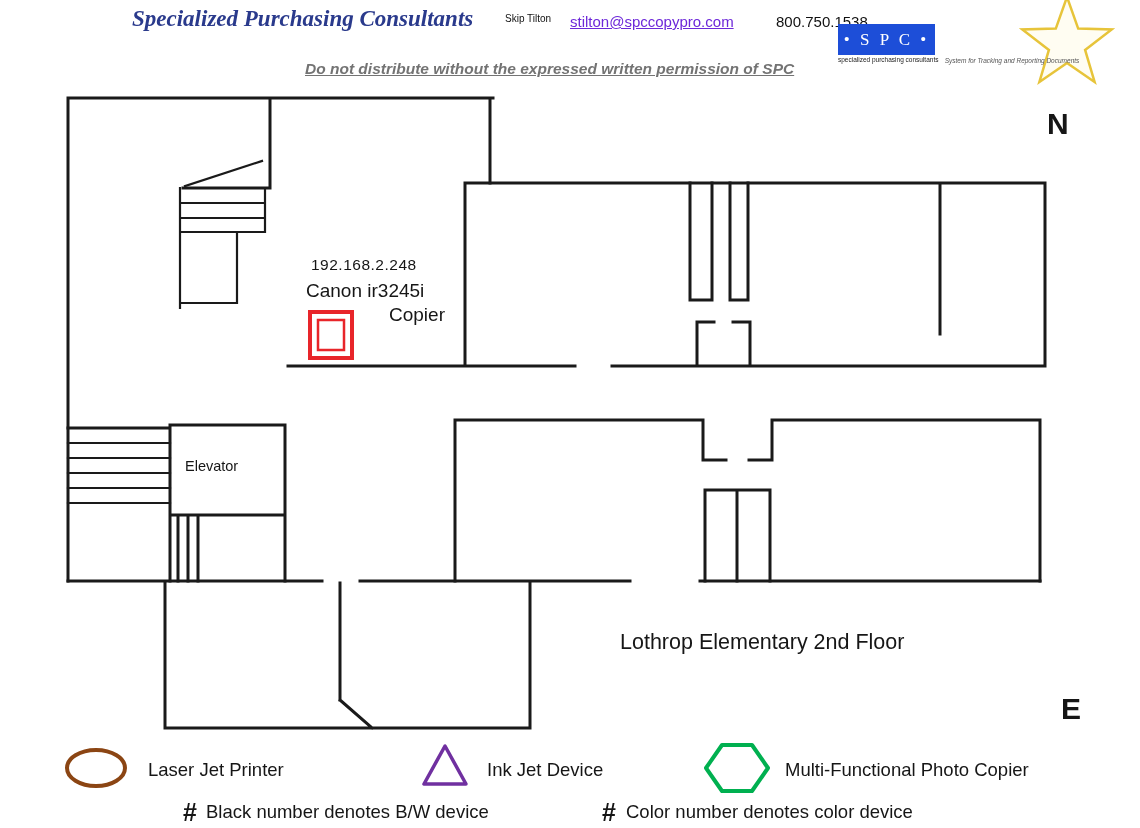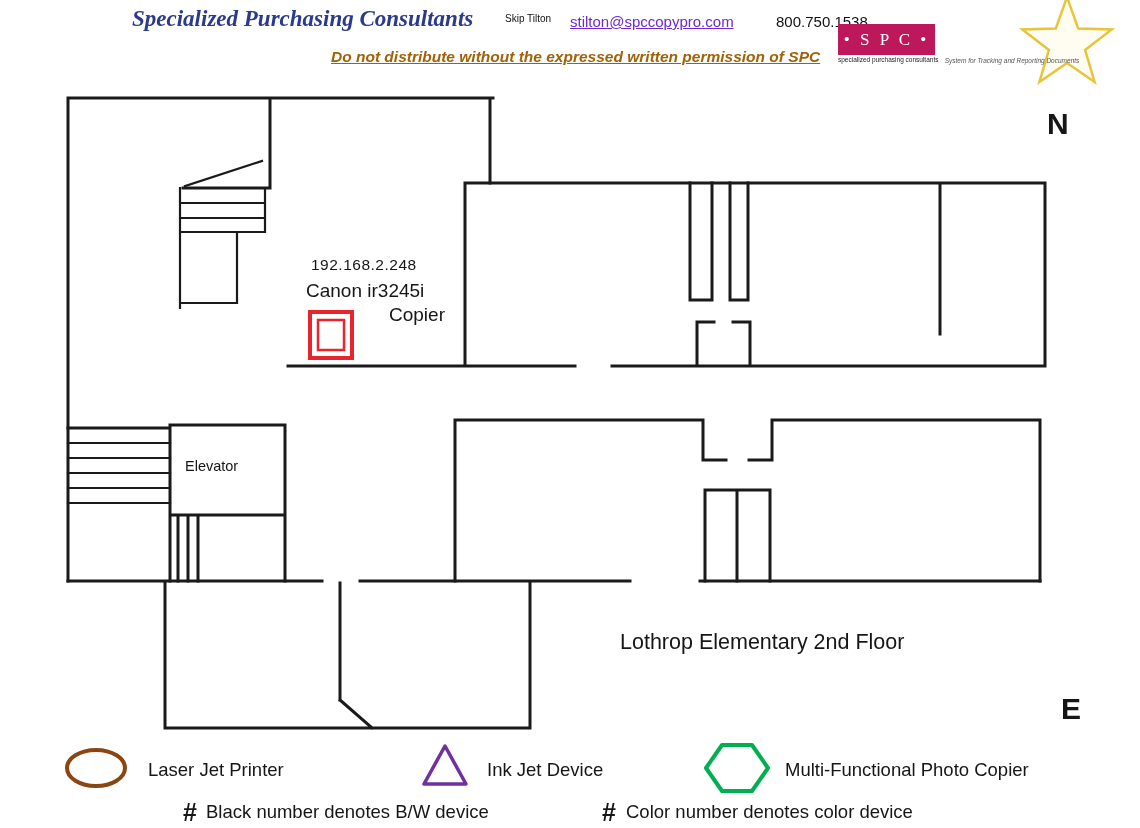--- a/index.html
+++ b/index.html
@@ -12,26 +12,26 @@
   .spc-oval::after { content:""; position:absolute; inset:5px; border:2.5px solid #fff; border-radius:50%; }
   .spc-oval .logo-text { color:#fff; font-family:"Liberation Serif", serif; font-weight:bold; font-style:italic; font-size:36px; letter-spacing:1px; }
 
   .company-title { position:absolute; left:132px; top:6px; font-family:"Liberation Serif", serif;
     font-style:italic; font-weight:bold; font-size:23px; color:#2a3a8c; white-space:nowrap; }
 
   .contact-name  { position:absolute; left:505px; top:13px; font-size:10px; color:#111; white-space:nowrap; }
   .contact-email { position:absolute; left:570px; top:13px; font-size:15px; color:#6d28d9; text-decoration:underline; cursor:pointer; white-space:nowrap; }
   .contact-phone { position:absolute; left:732px; top:13px; font-size:15px; color:#111; white-space:nowrap;margin-left:44px; }
 
-  .warning { position:absolute; left:305px; top:48px; font-size:15.5px; font-weight:bold; font-style:italic;
-    color:#a16207; text-decoration:underline; white-space:nowrap;margin-left:26px; }
+  .warning { position:absolute; left:305px; top:60px; font-size:15.5px; font-weight:bold; font-style:italic;
+    color:#737373; text-decoration:underline; white-space:nowrap; }
 
   .stardoc { position:absolute; left:835px; top:0; width:305px; height:90px; }
   .stardoc .star-svg { position:absolute; left:160px; top:-2px; }
-  .sd-box1 { position:absolute; left:3px; top:24px; width:97px; height:31px; background:#be185d; color:#fff;
+  .sd-box1 { position:absolute; left:3px; top:24px; width:97px; height:31px; background:#1d4ed8; color:#fff;
     font-family:"Liberation Serif", serif; font-size:17px; letter-spacing:3px;
     display:flex; align-items:center; justify-content:center; white-space:nowrap; }
   .sd-box2 { position:absolute; left:102px; top:24px; width:150px; height:31px; background:#0d0d0d; color:#fff;
     font-family:"Liberation Serif", serif; font-size:23px; letter-spacing:1px;
     display:flex; align-items:center; justify-content:center; white-space:nowrap; }
   .sd-sub1 { position:absolute; left:3px; top:56px; width:97px; font-size:6.5px; text-align:center; color:#222; white-space:nowrap; }
   .sd-sub2 { position:absolute; left:102px; top:57px; width:150px; font-size:6.5px; text-align:center; color:#555; font-style:italic; white-space:nowrap; }
 
   
   .plan-svg { position:absolute; left:0; top:88px; }

